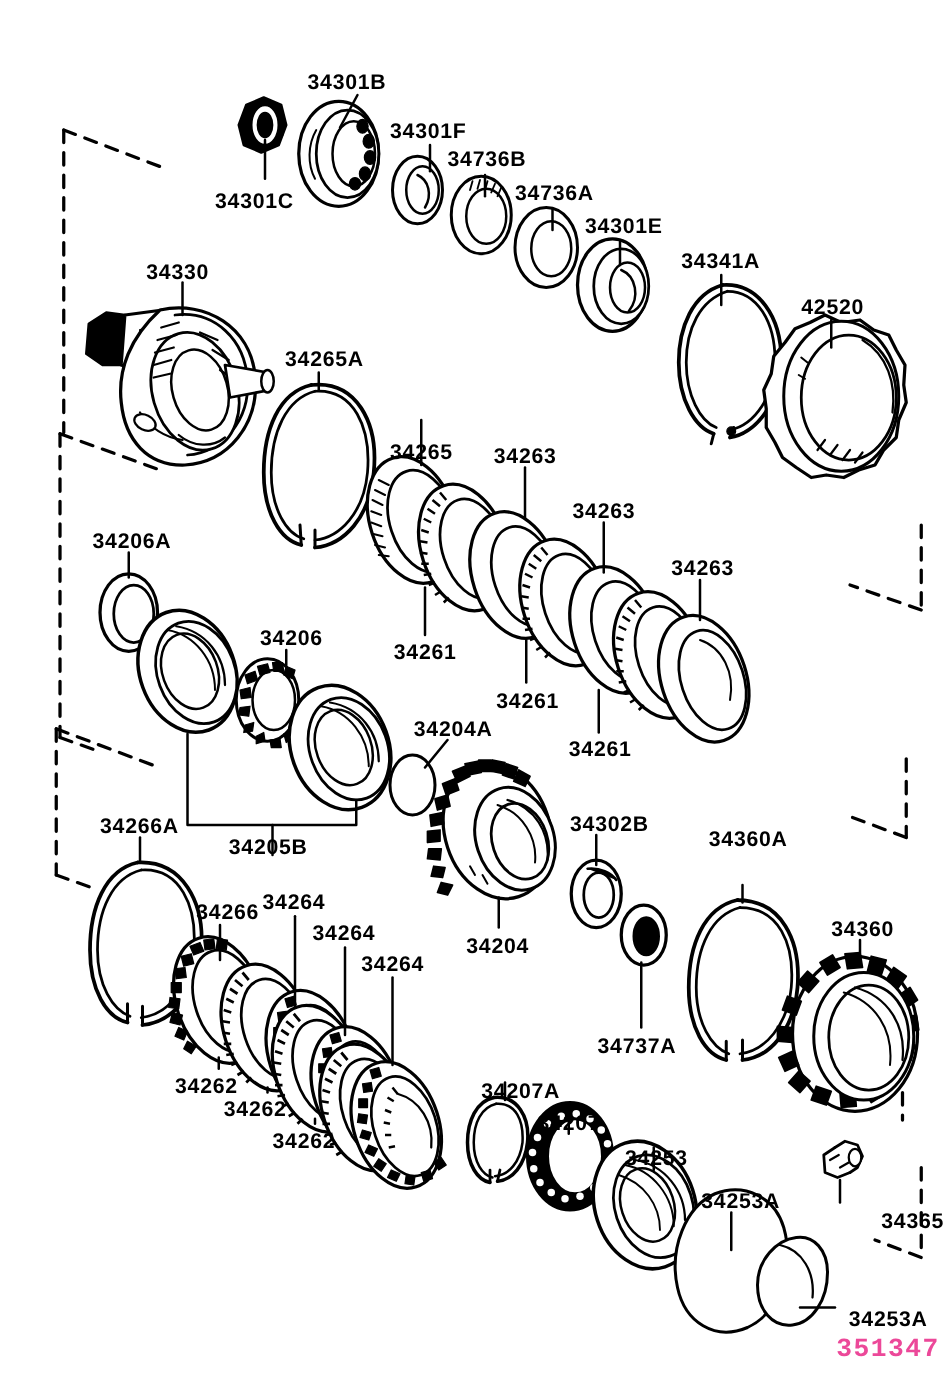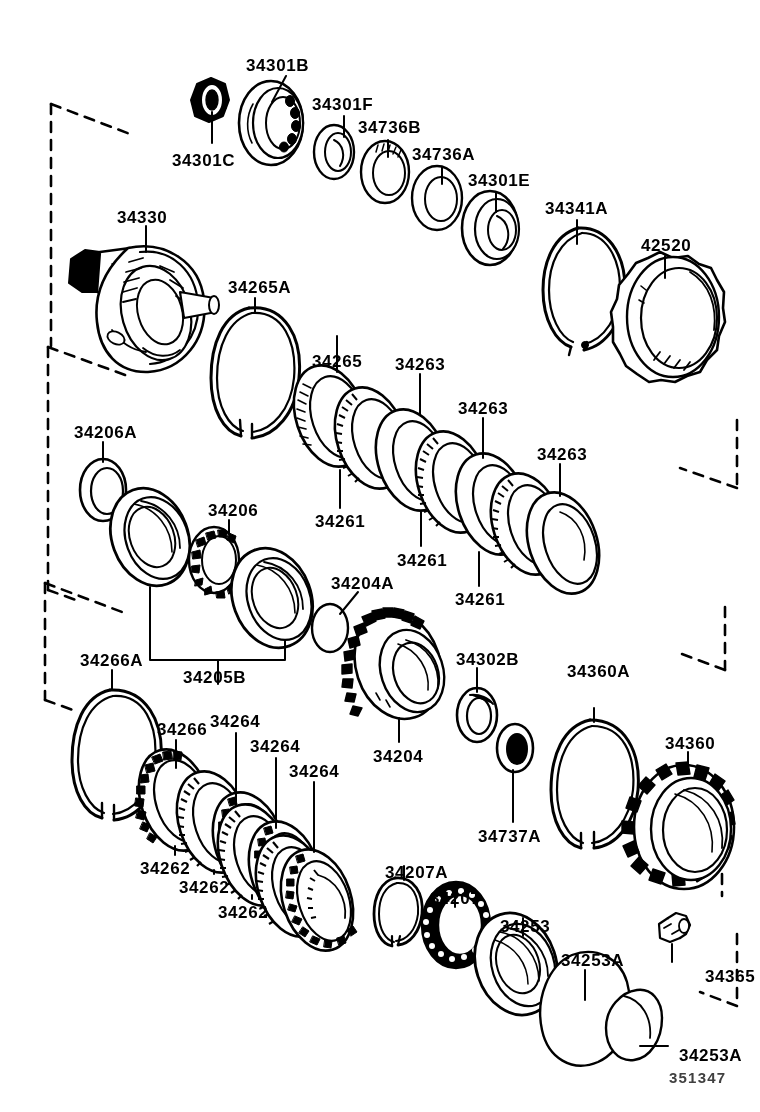--- a/index.html
+++ b/index.html
@@ -21,25 +21,25 @@
     font-family:"Liberation Sans","DejaVu Sans",sans-serif;
     font-weight:bold;
     font-size:17px;
     letter-spacing:0.6px;
     color:#000000;
     white-space:nowrap;
     line-height:1;
   }
   .drawno{
     position:absolute;
-    font-family:Liberation Sans, sans-serif;
+    font-family:Liberation Mono, monospace;
     font-weight:bold;
-    font-size:15px;
+    font-size:21px;
     letter-spacing:1.2px;
-    color:#404040;
+    color:#ec4899;
     white-space:nowrap;
   }
 </style>
 </head>
 <body>
 
 <div id="sheet">
 
   <svg id="art" viewBox="0 0 760 1112" xmlns="http://www.w3.org/2000/svg">
     <defs>

